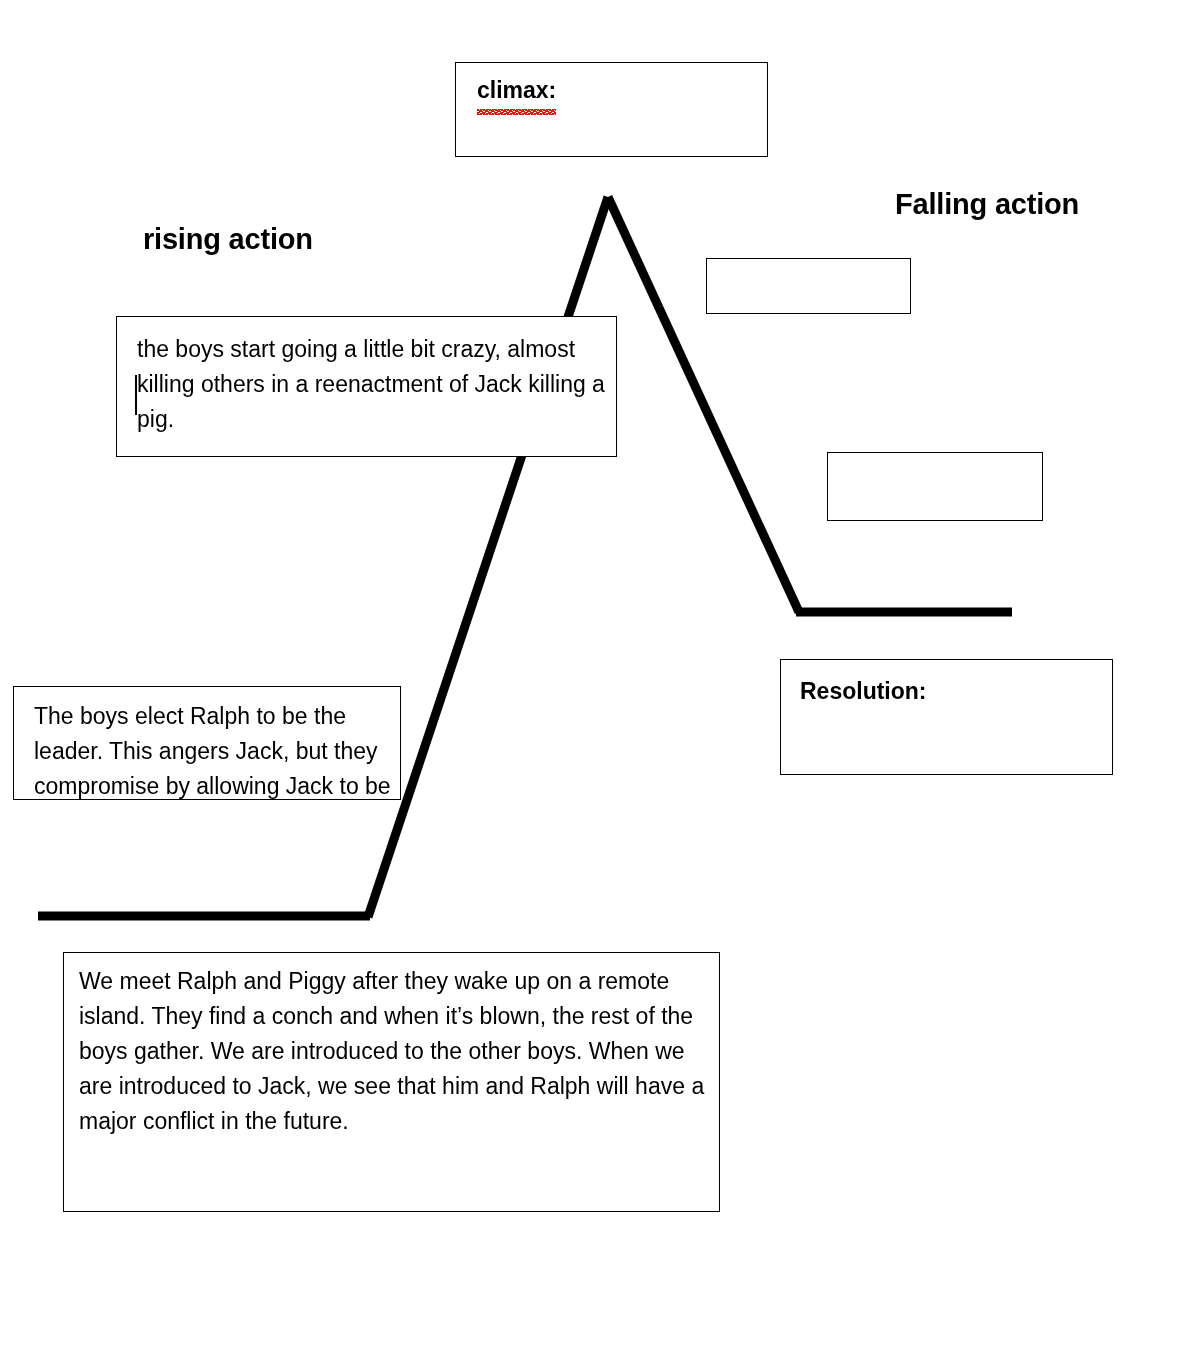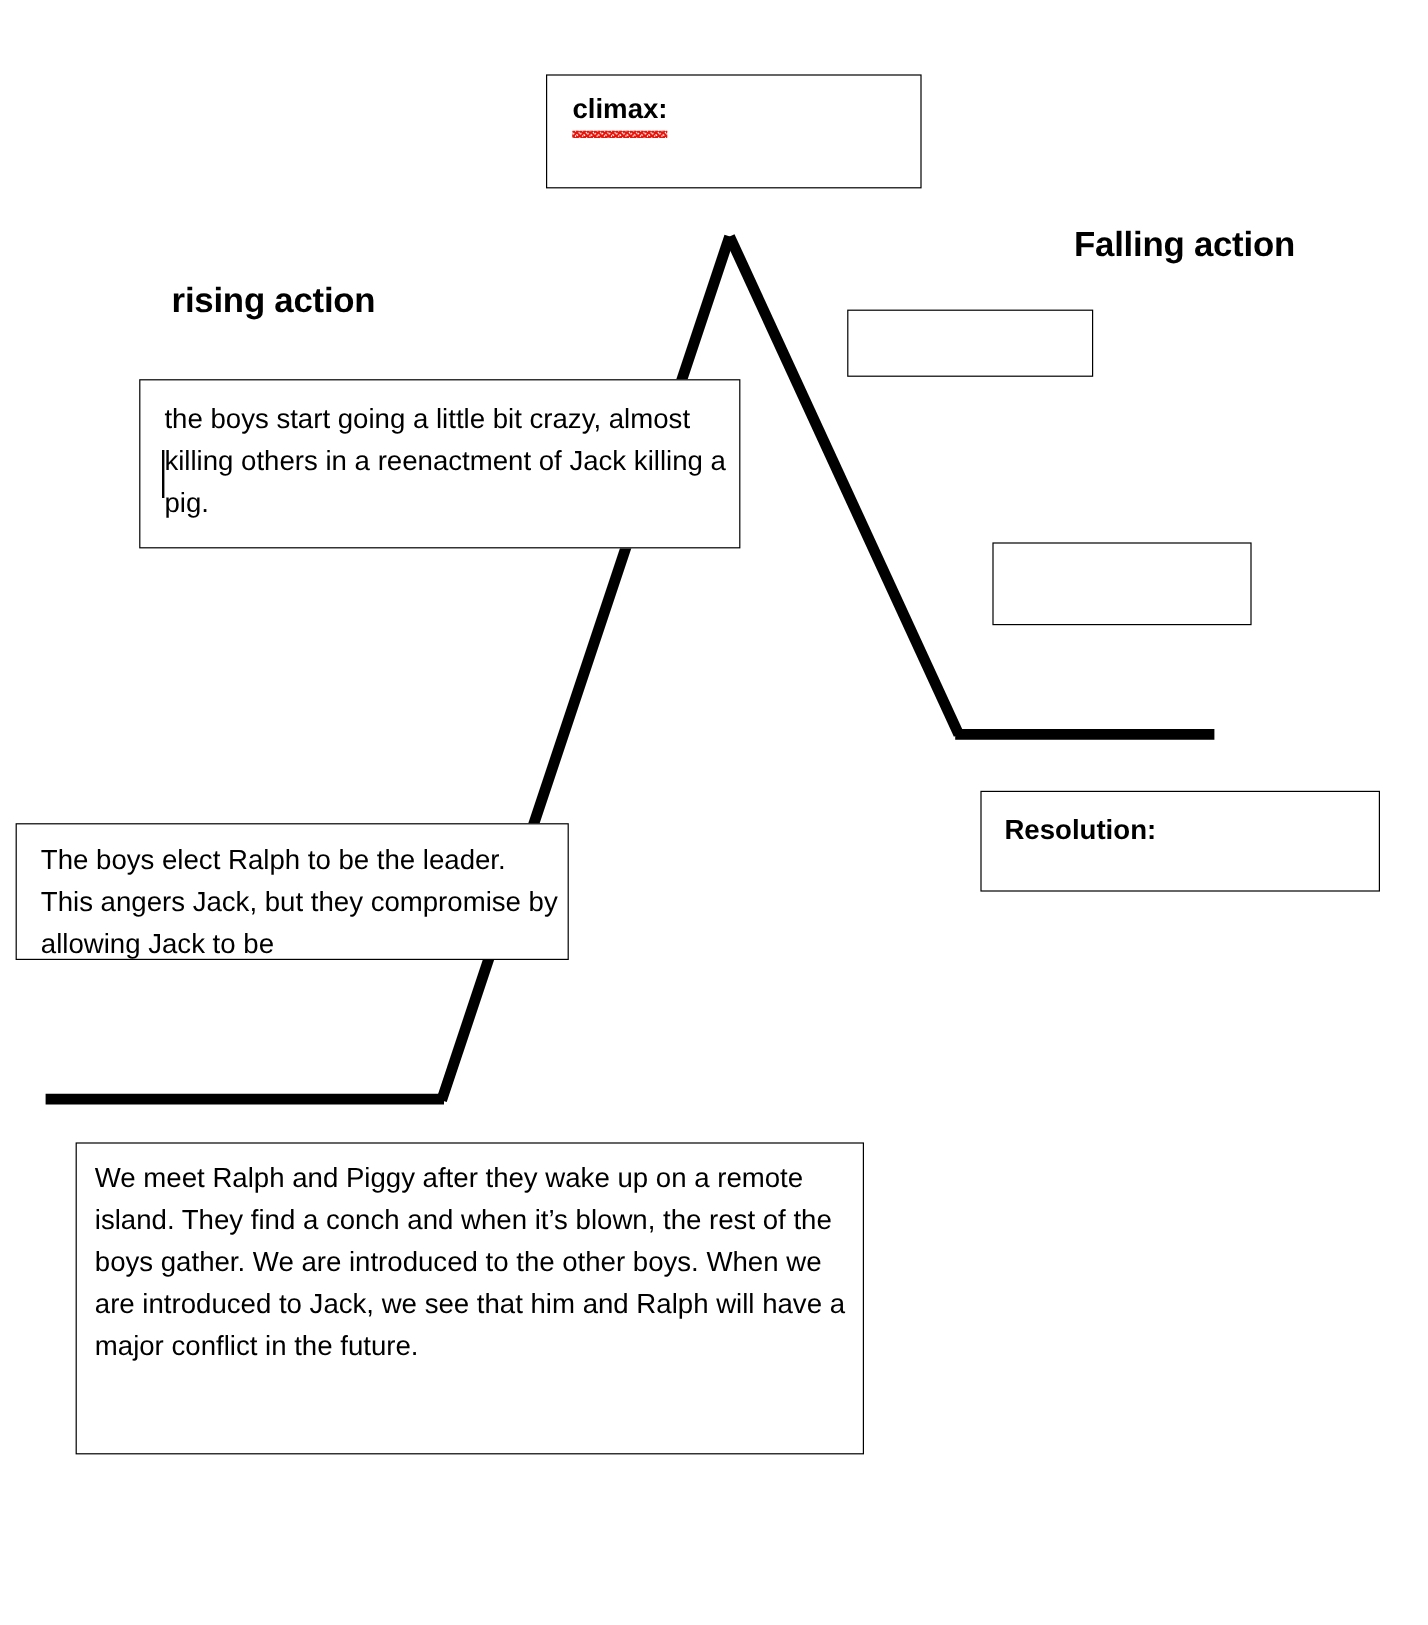--- a/index.html
+++ b/index.html
@@ -89,49 +89,49 @@
 
     <path d="M 38 916 L 370 916" stroke="#000000" stroke-width="9" fill="none" stroke-linecap="butt"></path>
 
     <path d="M 368 917 L 608 197" stroke="#000000" stroke-width="9" fill="none" stroke-linecap="butt"></path>
 
     <path d="M 608 197 L 799 612" stroke="#000000" stroke-width="9" fill="none" stroke-linecap="butt"></path>
 
     <path d="M 796 612 L 1012 612" stroke="#000000" stroke-width="9" fill="none" stroke-linecap="butt"></path>
   </svg>
 
-  <div class="stage-label" style="left:143px; top:210px;text-align:center;">rising action</div>
+  <div class="stage-label" style="left:143px; top:198px;text-align:center;">rising action</div>
 
   <div class="stage-label" style="left:895px; top:163px;">Falling action</div>
 
   <div class="txtbox" style="left:455px; top:62px; width:313px; height:95px;">
     <div class="inner" style="padding-top:10px; padding-left:21px;">
       <span class="bold-head squiggle">climax:</span>
     </div>
   </div>
 
   <div class="txtbox" style="left:116px; top:316px; width:501px; height:141px;">
     <div class="inner" style="padding:15px 8px 0 20px;">the boys start going a little bit crazy, almost killing others in a reenactment of Jack killing a pig.</div>
     <div class="caret" style="left:18px; top:58px; height:40px;"></div>
   </div>
 
 
-  <div class="txtbox" style="left:13px; top:686px; width:461px; height:114px;">
+  <div class="txtbox" style="left:13px; top:686px; width:388px; height:114px;">
     <div class="inner" style="padding:12px 8px 0 20px;">The boys elect Ralph to be the leader. This angers Jack, but they compromise by allowing Jack to be</div>
   </div>
 
   <div class="txtbox empty" style="left:706px; top:258px; width:205px; height:56px;">
     <div class="inner"></div>
   </div>
 
   <div class="txtbox empty" style="left:827px; top:452px; width:216px; height:69px;">
     <div class="inner"></div>
   </div>
 
-  <div class="txtbox" style="left:817px; top:659px; width:333px; height:84px;">
+  <div class="txtbox" style="left:780px; top:659px; width:333px; height:116px;">
     <div class="inner" style="padding:14px 10px 0 19px;">
       <span class="bold-head">Resolution:</span>
     </div>
   </div>
 
   <div class="txtbox" style="left:63px; top:952px; width:657px; height:260px;">
     <div class="inner" style="padding:11px 12px 0 15px;">
       <div>We meet Ralph and Piggy after they wake up on a remote island. They find a conch and when it’s blown, the rest of the boys gather. We are introduced to the other boys. When we are introduced to Jack, we see that him and Ralph will have a major conflict in the future.</div>
     </div>
   </div>

